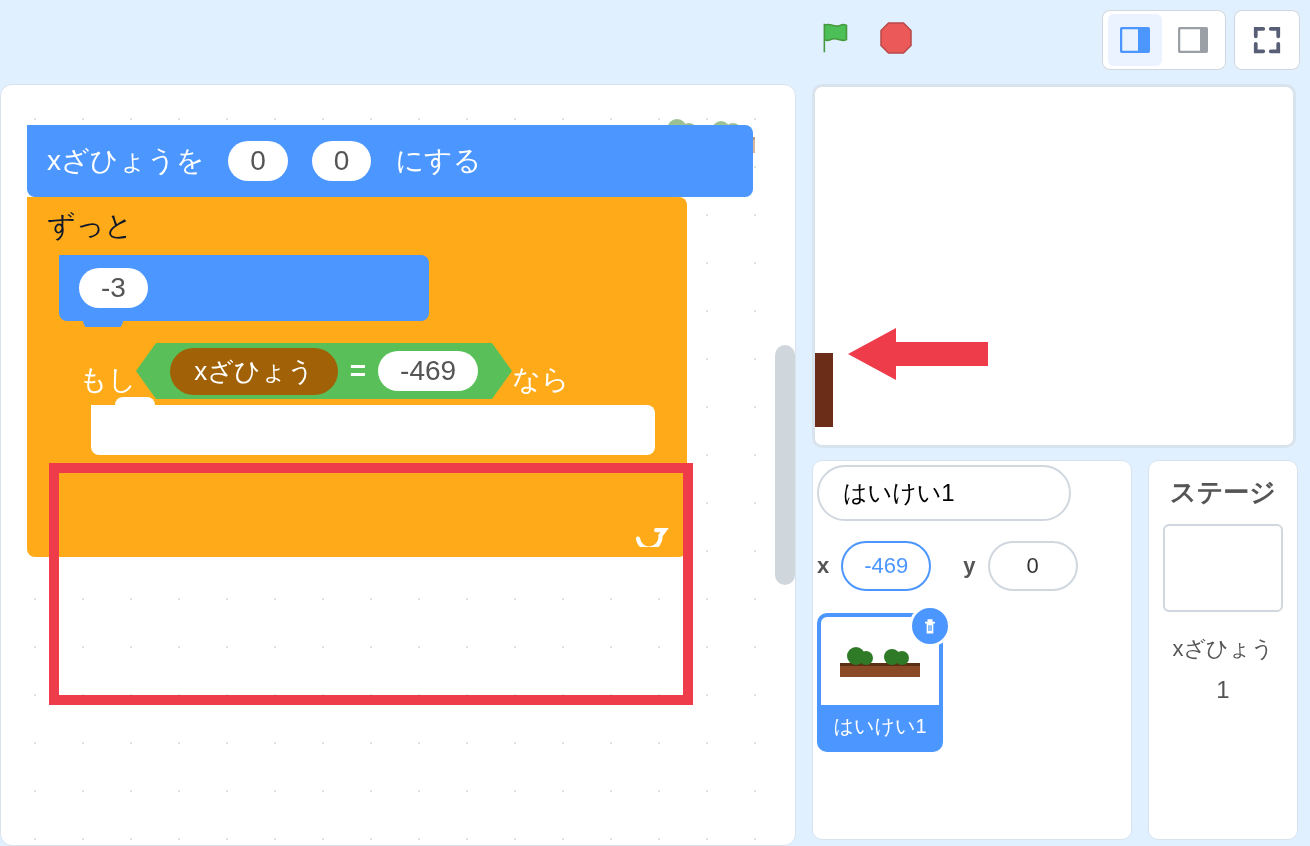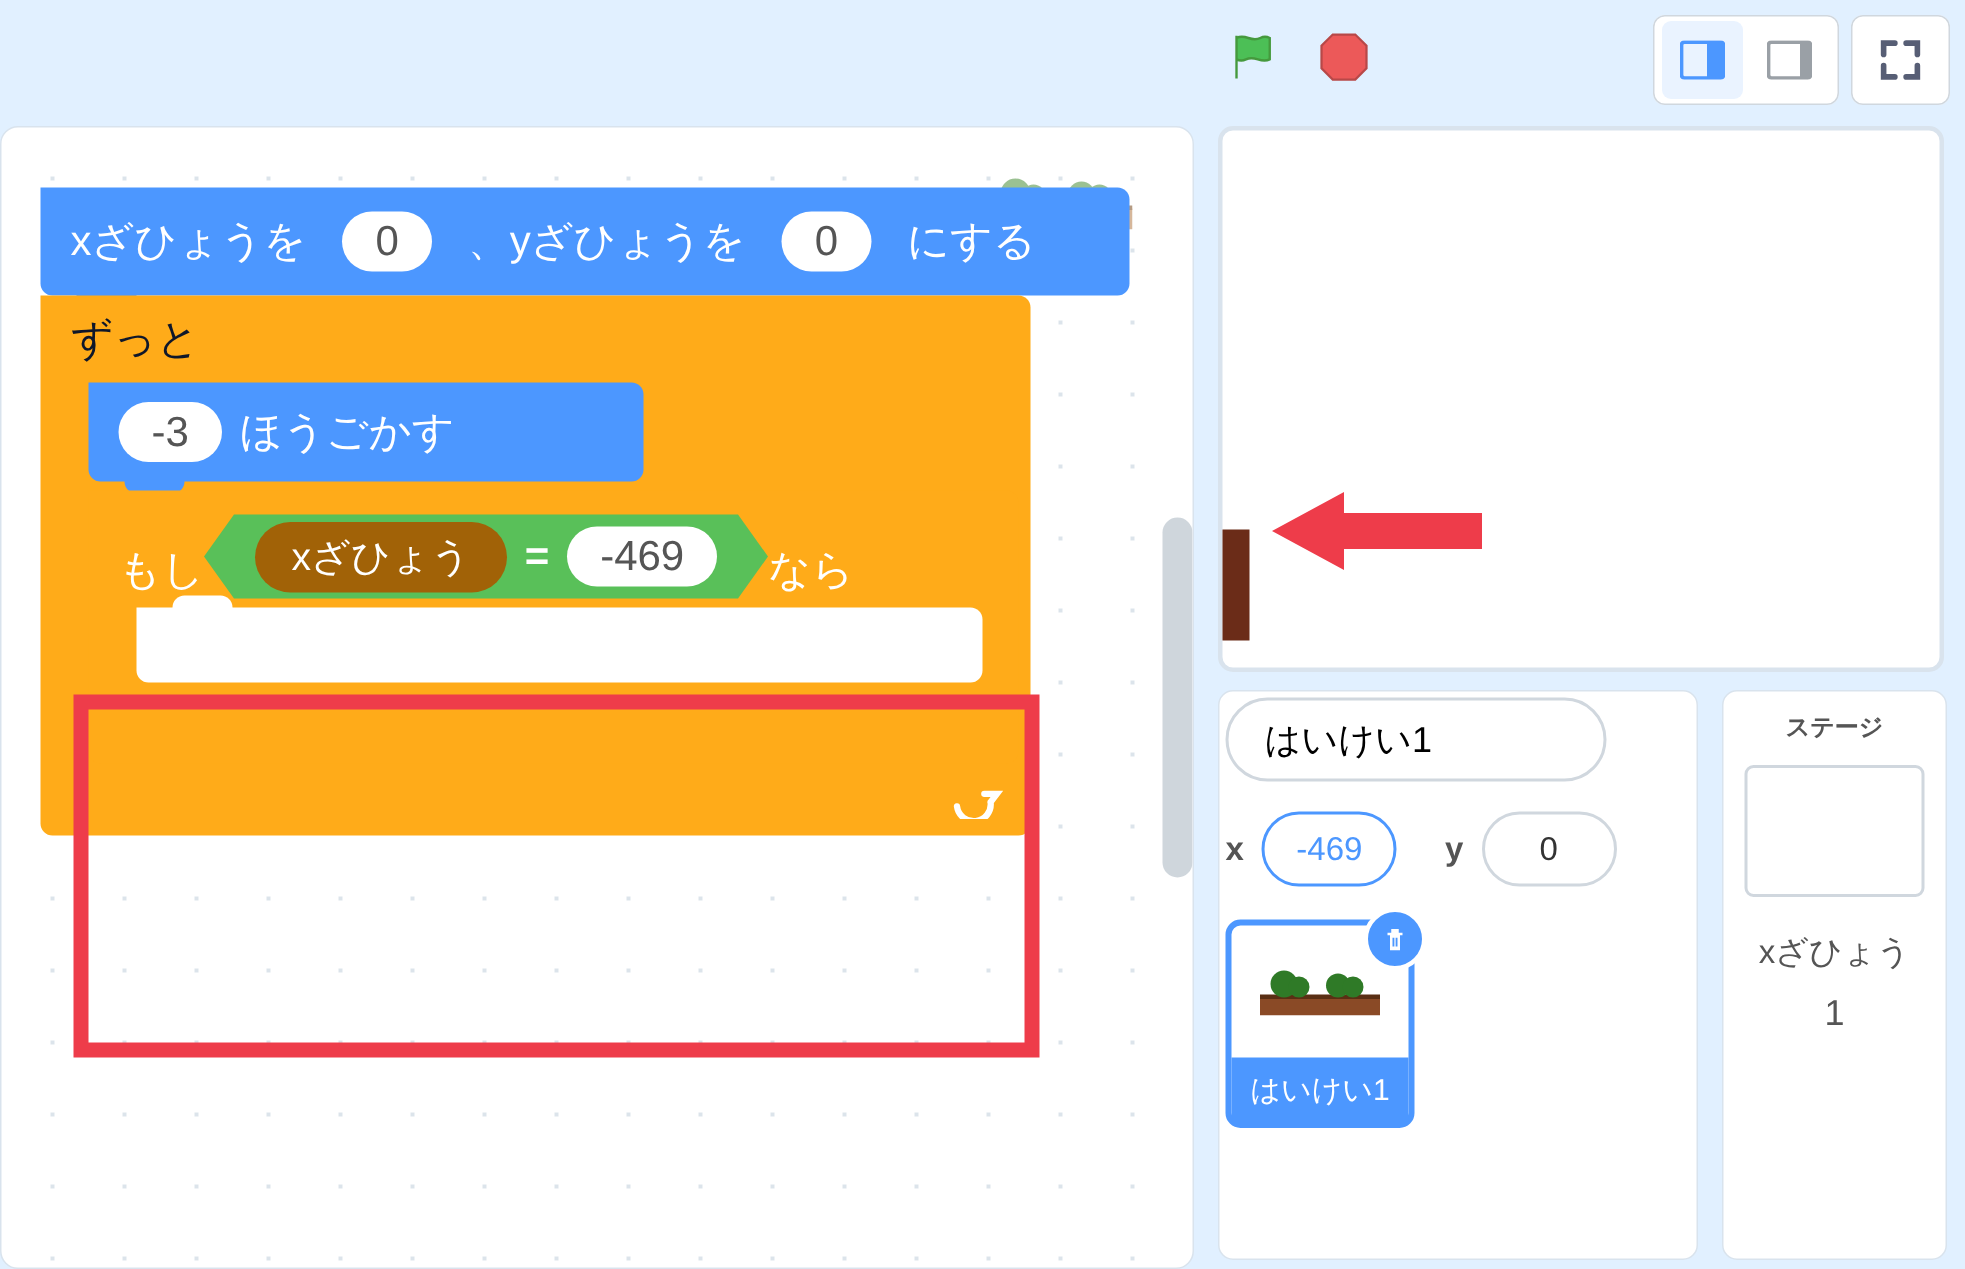--- a/index.html
+++ b/index.html
@@ -54,21 +54,21 @@
   .coord-row { display:flex; align-items:center; gap:12px; margin-top: 20px; font-size: 22px; color:#555; font-weight:600; }
   .coord-pill { border: 2px solid #d0d7de; border-radius: 40px; padding: 10px 0; width: 90px; text-align:center; font-size: 22px; font-weight:500; color:#333; }
   .coord-pill.active { border-color: #4c97ff; color:#4c97ff; }
   .sprite-tile { margin-top: 22px; width: 126px; background:#fff; border: 4px solid #4c97ff; border-radius: 10px; position:relative; }
   .sprite-tile .thumb { height: 88px; display:flex; align-items:center; justify-content:center; }
   .sprite-tile .label { background:#4c97ff; color:#fff; text-align:center; padding: 8px 0; font-size: 20px; }
   .delete-badge { position:absolute; top:-12px; right:-12px; width:42px; height:42px; background:#4c97ff; border:3px solid #fff; border-radius:50%; display:flex; align-items:center; justify-content:center; }
 
   
   .stage-sel { position:absolute; left: 1148px; top: 460px; width: 150px; height: 380px; background:#fff; border: 1px solid #d9e3ed; border-radius: 10px; padding: 14px; text-align:center; }
-  .stage-sel .title { font-size: 16px; color:#555; font-weight:600; }
+  .stage-sel .title { font-size: 26px; color:#555; font-weight:600; }
   .stage-thumb { margin: 14px auto 0; width: 120px; height: 88px; border: 2px solid #d0d7de; border-radius: 6px; background:#fff; }
   .stage-count-lbl { margin-top: 22px; font-size: 22px; color:#555; }
   .stage-count { margin-top: 12px; font-size: 24px; color:#555; }
 </style>
 </head>
 <body>
 
 <div class="topbar">
   <div class="flag-stop">
     <span>
@@ -121,34 +121,32 @@
           <rect x="66" y="18" width="4" height="7" fill="#6b3a18"></rect>
         </svg>
     </div>
 
     <div class="stack">
 
 
       <div class="block motion b-goto notch-b">
         <span>xざひょうを</span>
         <span class="pill">0</span>
-        <span>、yざひょうを</span>
         <span class="pill">0</span>
         <span>にする</span>
       </div>
 
       <div class="cblk" style="width:660px;">
         <div class="c-top">
             <span>ずっと</span>
           </div>
         <div class="c-mouth">
 
           <div class="block motion b-move notch-b" style="margin-bottom:6px;">
             <span class="pill">-3</span>
-            <span>ほうごかす</span>
           </div>
 
           <div class="cblk" style="width:620px;">
             <div class="if-top">
               <span>もし</span>
               <span style="width:20px"></span>
               <div class="hex">
                 <span class="reporter">xざひょう</span>
                 <span style="font-weight:600;">=</span>
                 <span class="pill">-469</span>

